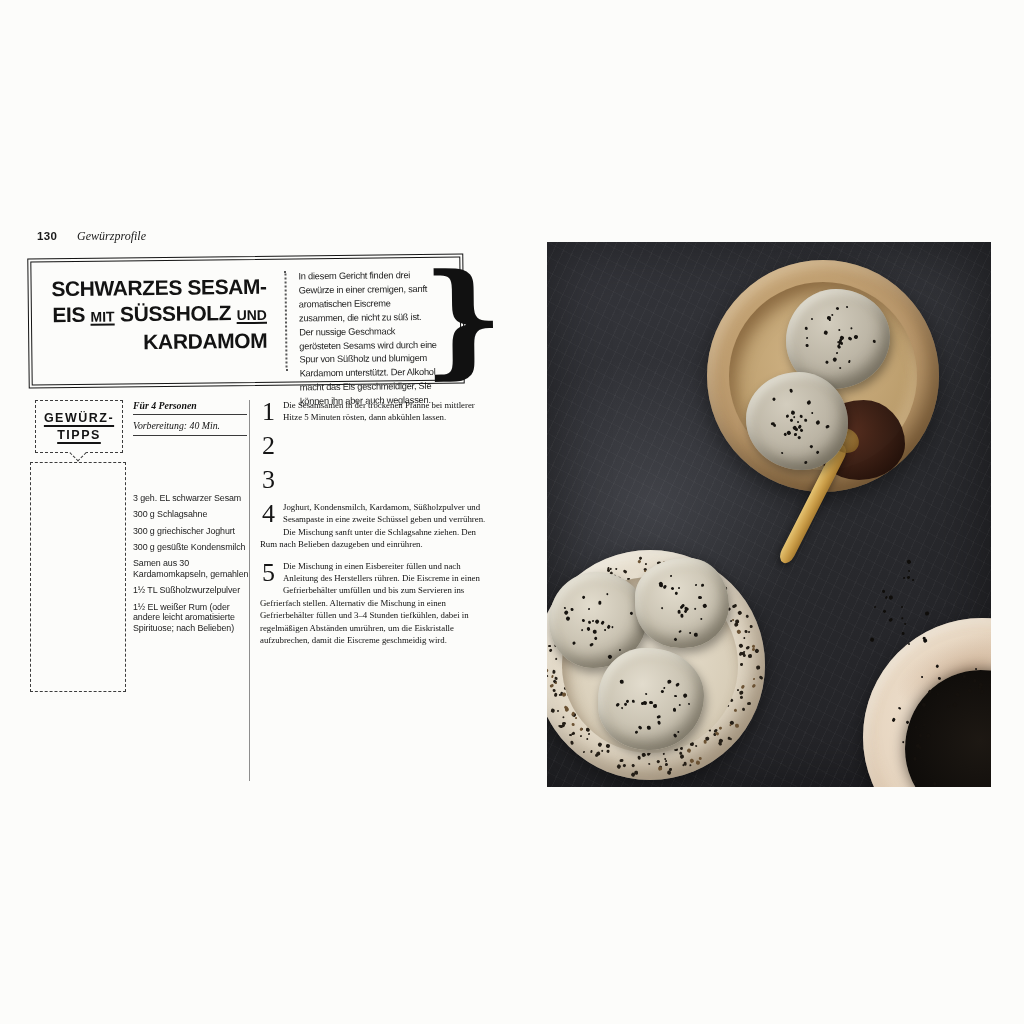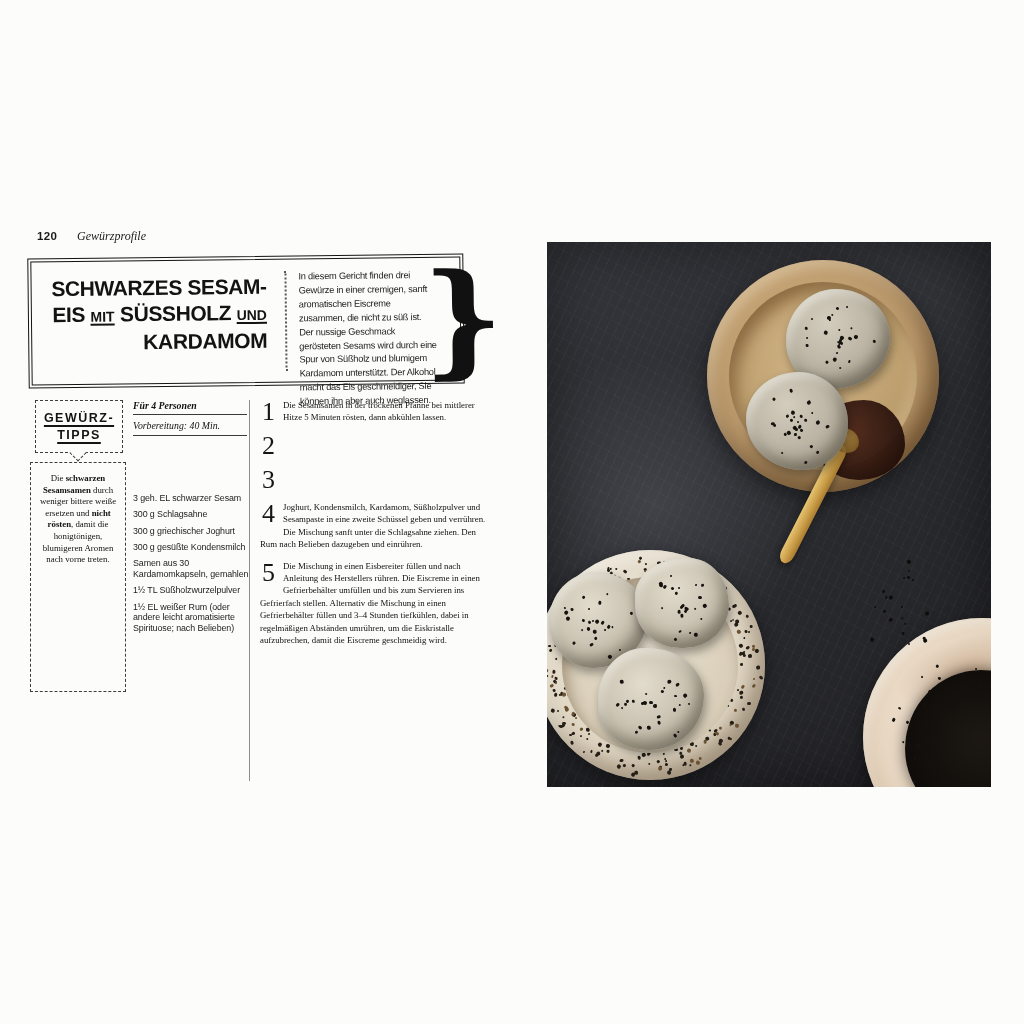--- a/index.html
+++ b/index.html
@@ -124,21 +124,21 @@
     box-shadow: 0 0 14px rgba(15,8,4,.6); }
 
   .seed { position:absolute; border-radius:60% 40% 55% 45%/50%; display:block; }
 </style>
 </head>
 <body>
 
 <div class="page">
 
   <div class="runhead">
-    <span class="num">120</span><span class="sec">Gewürzprofile</span>
+    <span class="num">130</span><span class="sec">Gewürzprofile</span>
   </div>
 
   <div class="titlebox">
     <div class="titlebox-grid">
       <div class="title-cell">
           <div class="title-line"><span>SCHWARZES SESAM-</span></div>
           <div class="title-line"><span>EIS </span><span class=" small">MIT</span><span> SÜSSHOLZ </span><span class=" small">UND</span></div>
           <div class="title-line"><span>KARDAMOM</span></div>
         </div>
       <div class="title-divider"></div>
@@ -146,21 +146,20 @@
     </div>
     <div class="brace">}</div>
   </div>
 
   <div class="tips-head">
       <div class="tips-head-line">GEWÜRZ-</div>
       <div class="tips-head-line">TIPPS</div>
     </div>
   <div class="tips-notch"></div>
   <div class="tips-body">
-      <div class="tip"><span>Die </span><span class="b" style="font-weight: bold;">schwarzen Sesamsamen</span><span> durch weniger bittere weiße ersetzen und </span><span class="b" style="font-weight: bold;">nicht rösten</span><span>, damit die honigtönigen, blumigeren Aromen nach vorne treten.</span></div>
     </div>
 
   <div class="meta">
       <div class="meta-item bold">Für 4 Personen</div>
       <div class="meta-item">Vorbereitung: 40 Min.</div>
     </div>
   <div class="ingredients">
       <div class="ing">3 geh. EL schwarzer Sesam</div>
       <div class="ing">300 g Schlagsahne</div>
       <div class="ing">300 g griechischer Joghurt</div>

